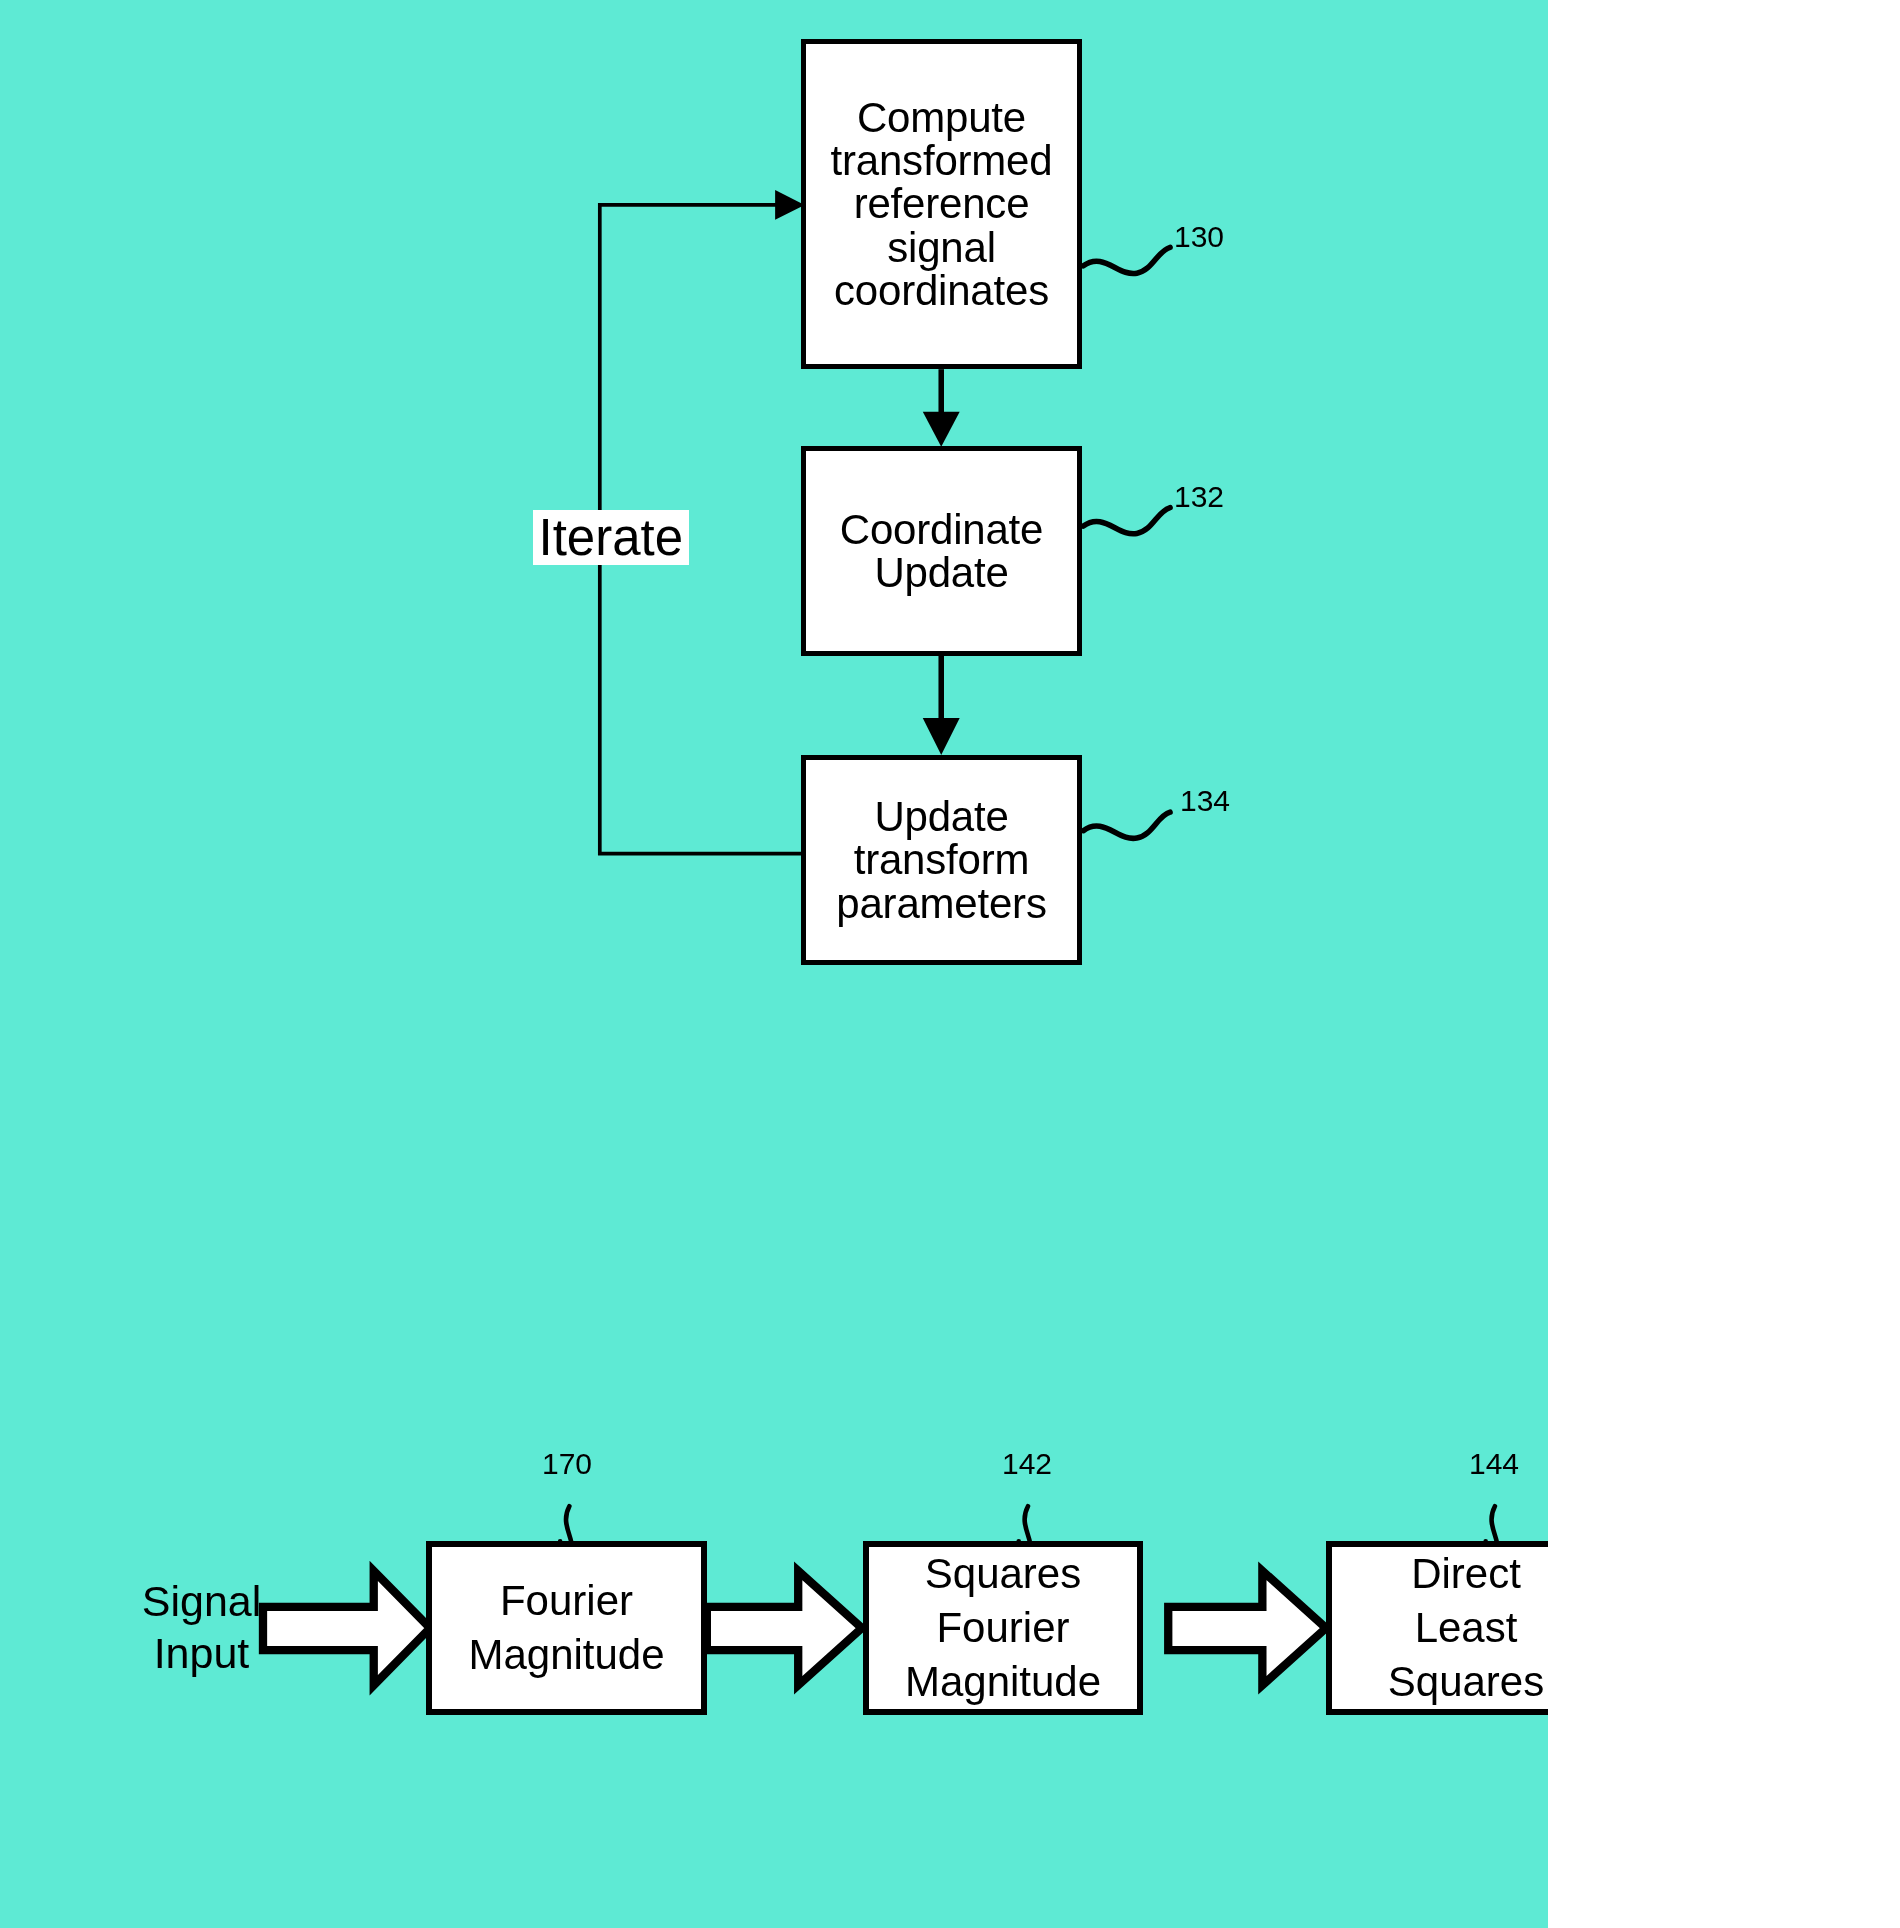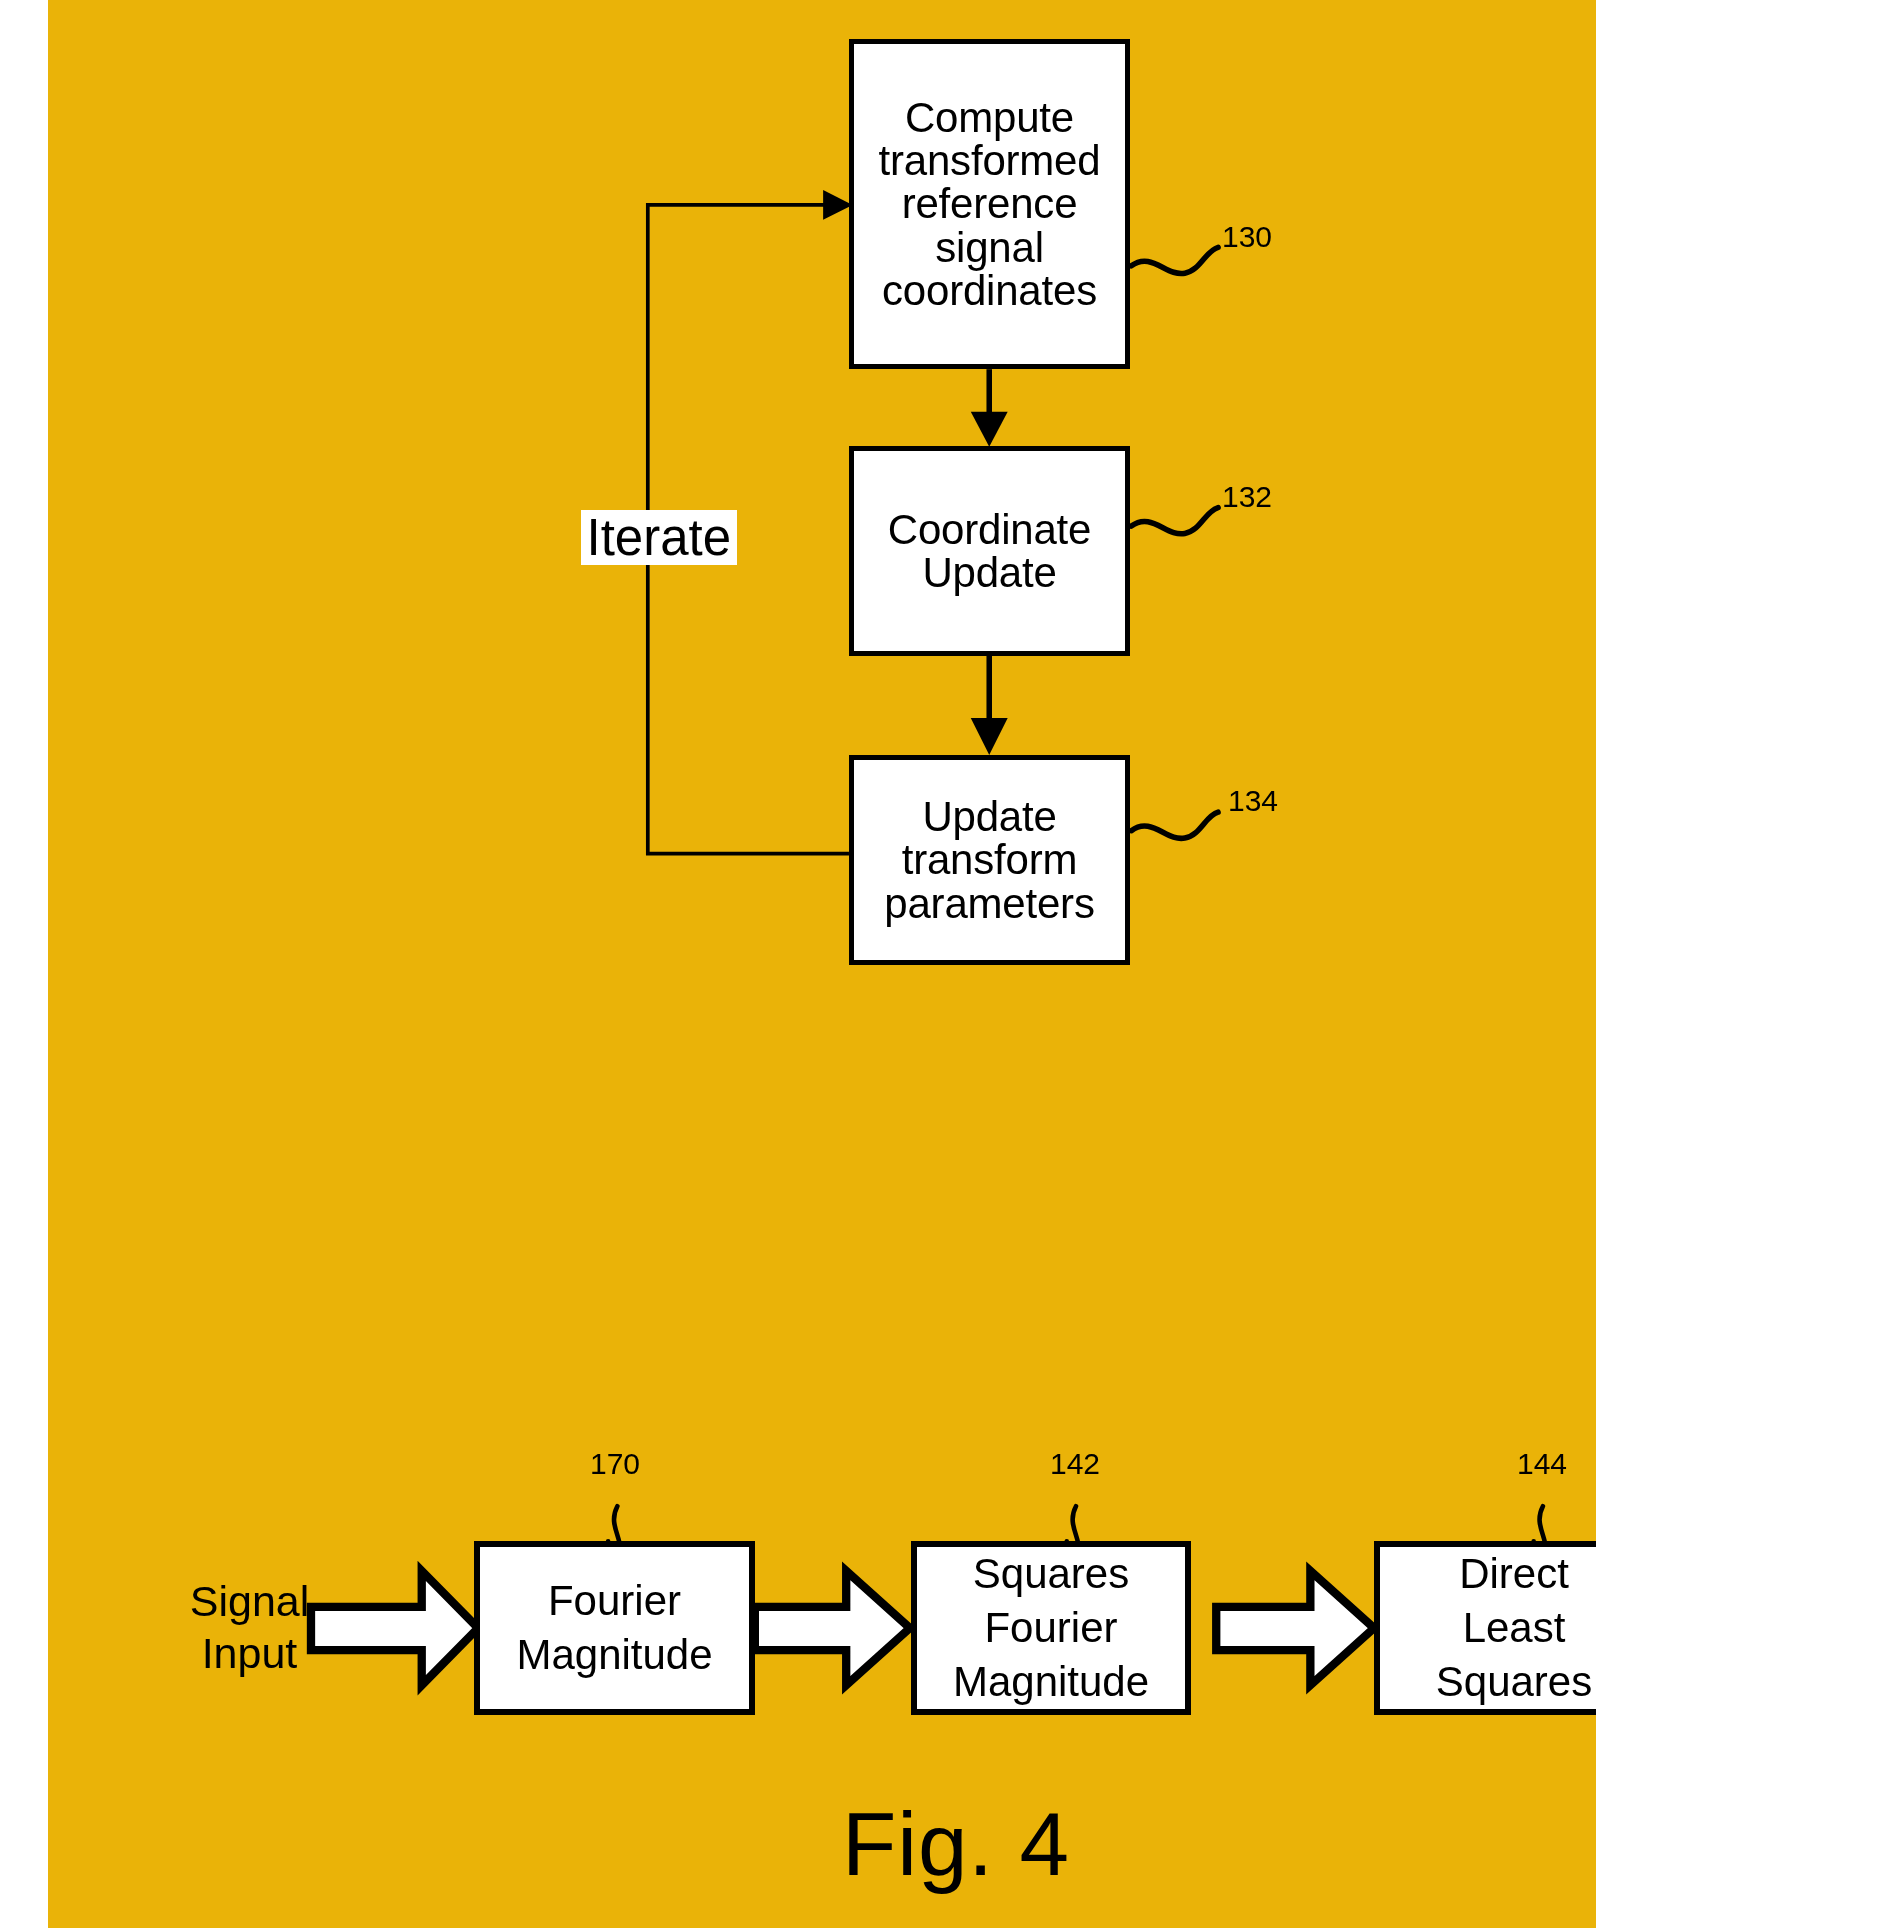--- a/index.html
+++ b/index.html
@@ -9,23 +9,22 @@
     background: #ffffff;
   }
   body {
     font-family: "Liberation Sans", sans-serif;
     color: #000000;
   }
   #page {
     position: relative;
     width: 1548px;
     height: 1928px;
-    background: #eab308;
+    background: #5eead4;
     overflow: hidden;
-    margin-left: 48px;
   }
   svg.layer {
     position: absolute;
     left: 0;
     top: 0;
     width: 1900px;
     height: 1928px;
     pointer-events: none;
   }
 
@@ -190,16 +189,15 @@
 Magnitude</span>
   </div>
 
   <div class="refnum" style="left:1469px; top:1449px;">144</div>
   <div class="fbox" style="left:1326px; top:1541px; width:280px; height:174px;">
     <span class="ftext">Direct
 Least
 Squares</span>
   </div>
 
-  <div class="figcaption" style="left:794px; top:1800px;">Fig. 4</div>
 
 </div>
 
 
 </body></html>

